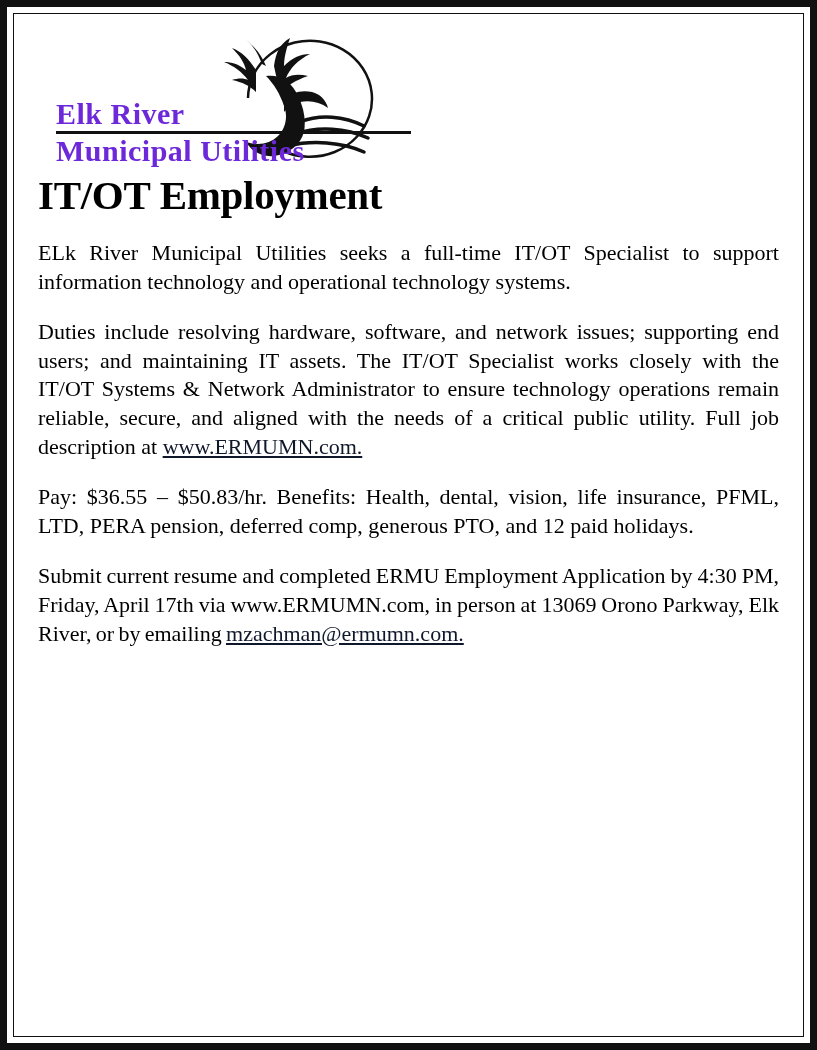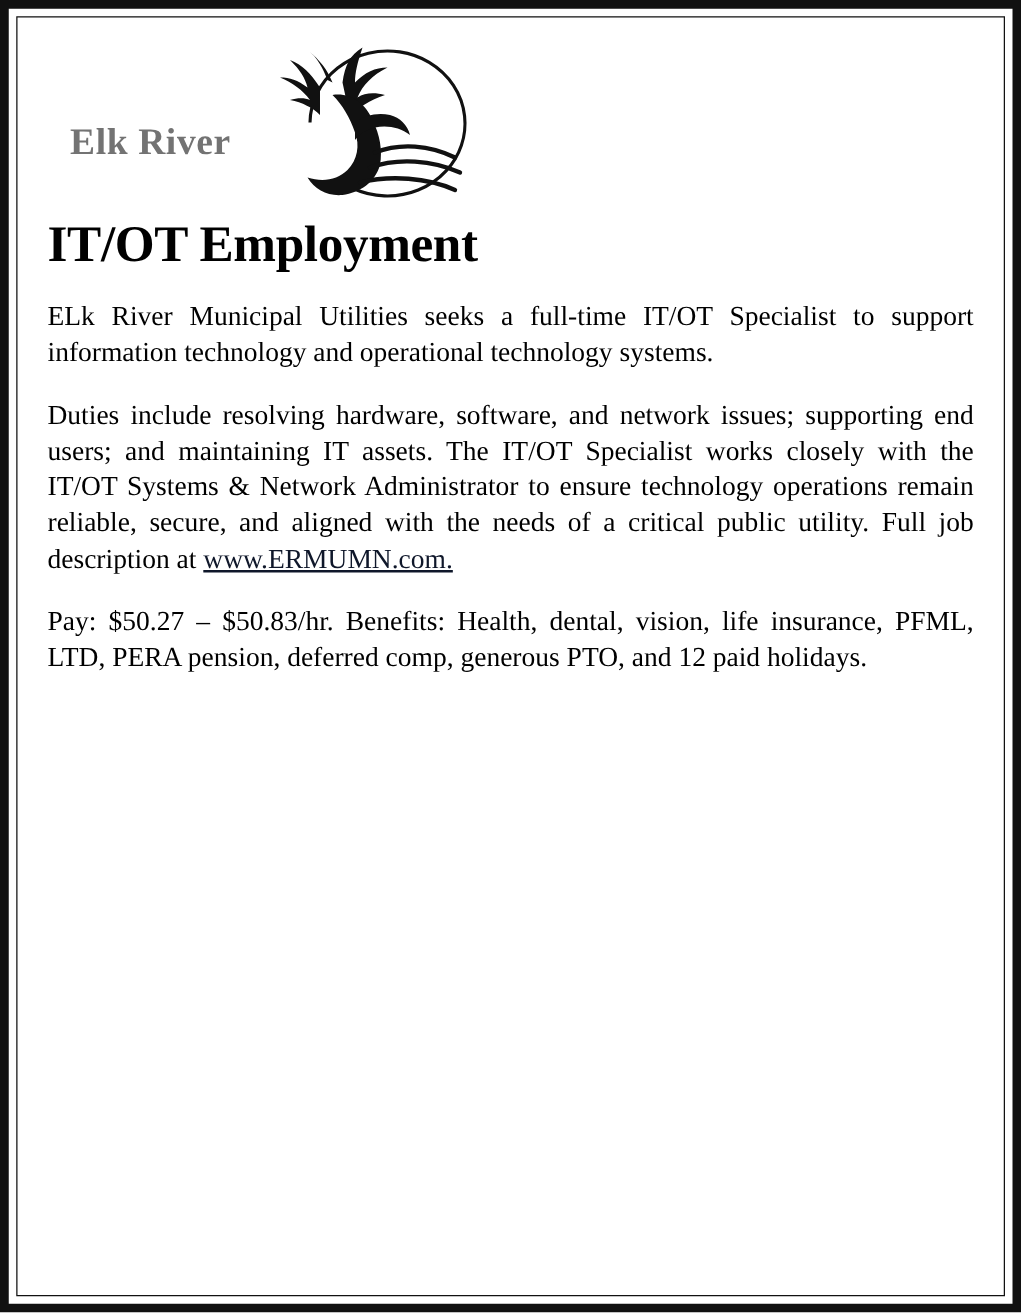--- a/index.html
+++ b/index.html
@@ -45,21 +45,21 @@
   }
   .logo-wordmark {
     position: absolute;
     left: 18px;
     top: 62px;
     font-family: "Liberation Serif", serif;
     font-weight: bold;
     font-size: 30px;
     line-height: 1.08;
     letter-spacing: 0.5px;
-    color: #737373;
+    color: #6d28d9;
     white-space: nowrap;
   }
   .logo-wordmark .line2 {
     display: block;
     border-top: 3px solid #111111;
     padding-top: 1px;
     margin-top: 1px;
     width: 355px;
   }
 
@@ -106,28 +106,32 @@
 
         <path d="M78 40 C92 38, 104 46, 110 60 C116 72, 118 84, 116 96 C112 110, 100 118, 86 120 C74 121, 64 116, 58 106 C70 110, 82 108, 90 100 C98 92, 100 80, 96 70 C92 58, 86 48, 78 40 Z" fill="#111111"></path>
         <path d="M96 62 C104 56, 114 54, 124 56 C132 58, 138 64, 140 72 C132 66, 122 64, 112 66 C104 68, 99 72, 96 76 Z" fill="#111111"></path>
 
         <path d="M112 86 C132 78, 156 80, 176 90" fill="none" stroke="#111111" stroke-width="3.5" stroke-linecap="round"></path>
         <path d="M108 98 C130 90, 158 92, 180 102" fill="none" stroke="#111111" stroke-width="3.5" stroke-linecap="round"></path>
         <path d="M100 110 C124 104, 154 106, 176 116" fill="none" stroke="#111111" stroke-width="3.5" stroke-linecap="round"></path>
       </svg>
       <div class="logo-wordmark">
         <span>Elk River</span>
+        <span class="line2">Municipal Utilities</span>
       </div>
     </div>
 
     <h1 class="headline">IT/OT Employment</h1>
 
     <p class="para">ELk River Municipal Utilities seeks a full-time IT/OT Specialist to support information technology and operational technology systems.</p>
 
     <p class="para">
       <span>Duties include resolving hardware, software, and network issues; supporting end users; and maintaining IT assets. The IT/OT Specialist works closely with the IT/OT Systems &amp; Network Administrator to ensure technology operations remain reliable, secure, and aligned with the needs of a critical public utility. Full job description at </span><a class="link nowrap" href="#">www.ERMUMN.com.</a>
     </p>
 
-    <p class="para">Pay: $50.27 – $50.83/hr. Benefits: Health, dental, vision, life insurance, PFML, LTD, PERA pension, deferred comp, generous PTO, and 12 paid holidays.</p>
+    <p class="para">Pay: $36.55 – $50.83/hr. Benefits: Health, dental, vision, life insurance, PFML, LTD, PERA pension, deferred comp, generous PTO, and 12 paid holidays.</p>
 
+    <p class="para tight">
+      <span>Submit current resume and completed ERMU Employment Application by 4:30 PM, Friday, April 17th via www.ERMUMN.com, in person at 13069 Orono Parkway, Elk River, or by emailing </span><a class="link nowrap" href="#">mzachman@ermumn.com.</a>
+    </p>
 
   </div>
 </div>
 
 </body></html>

